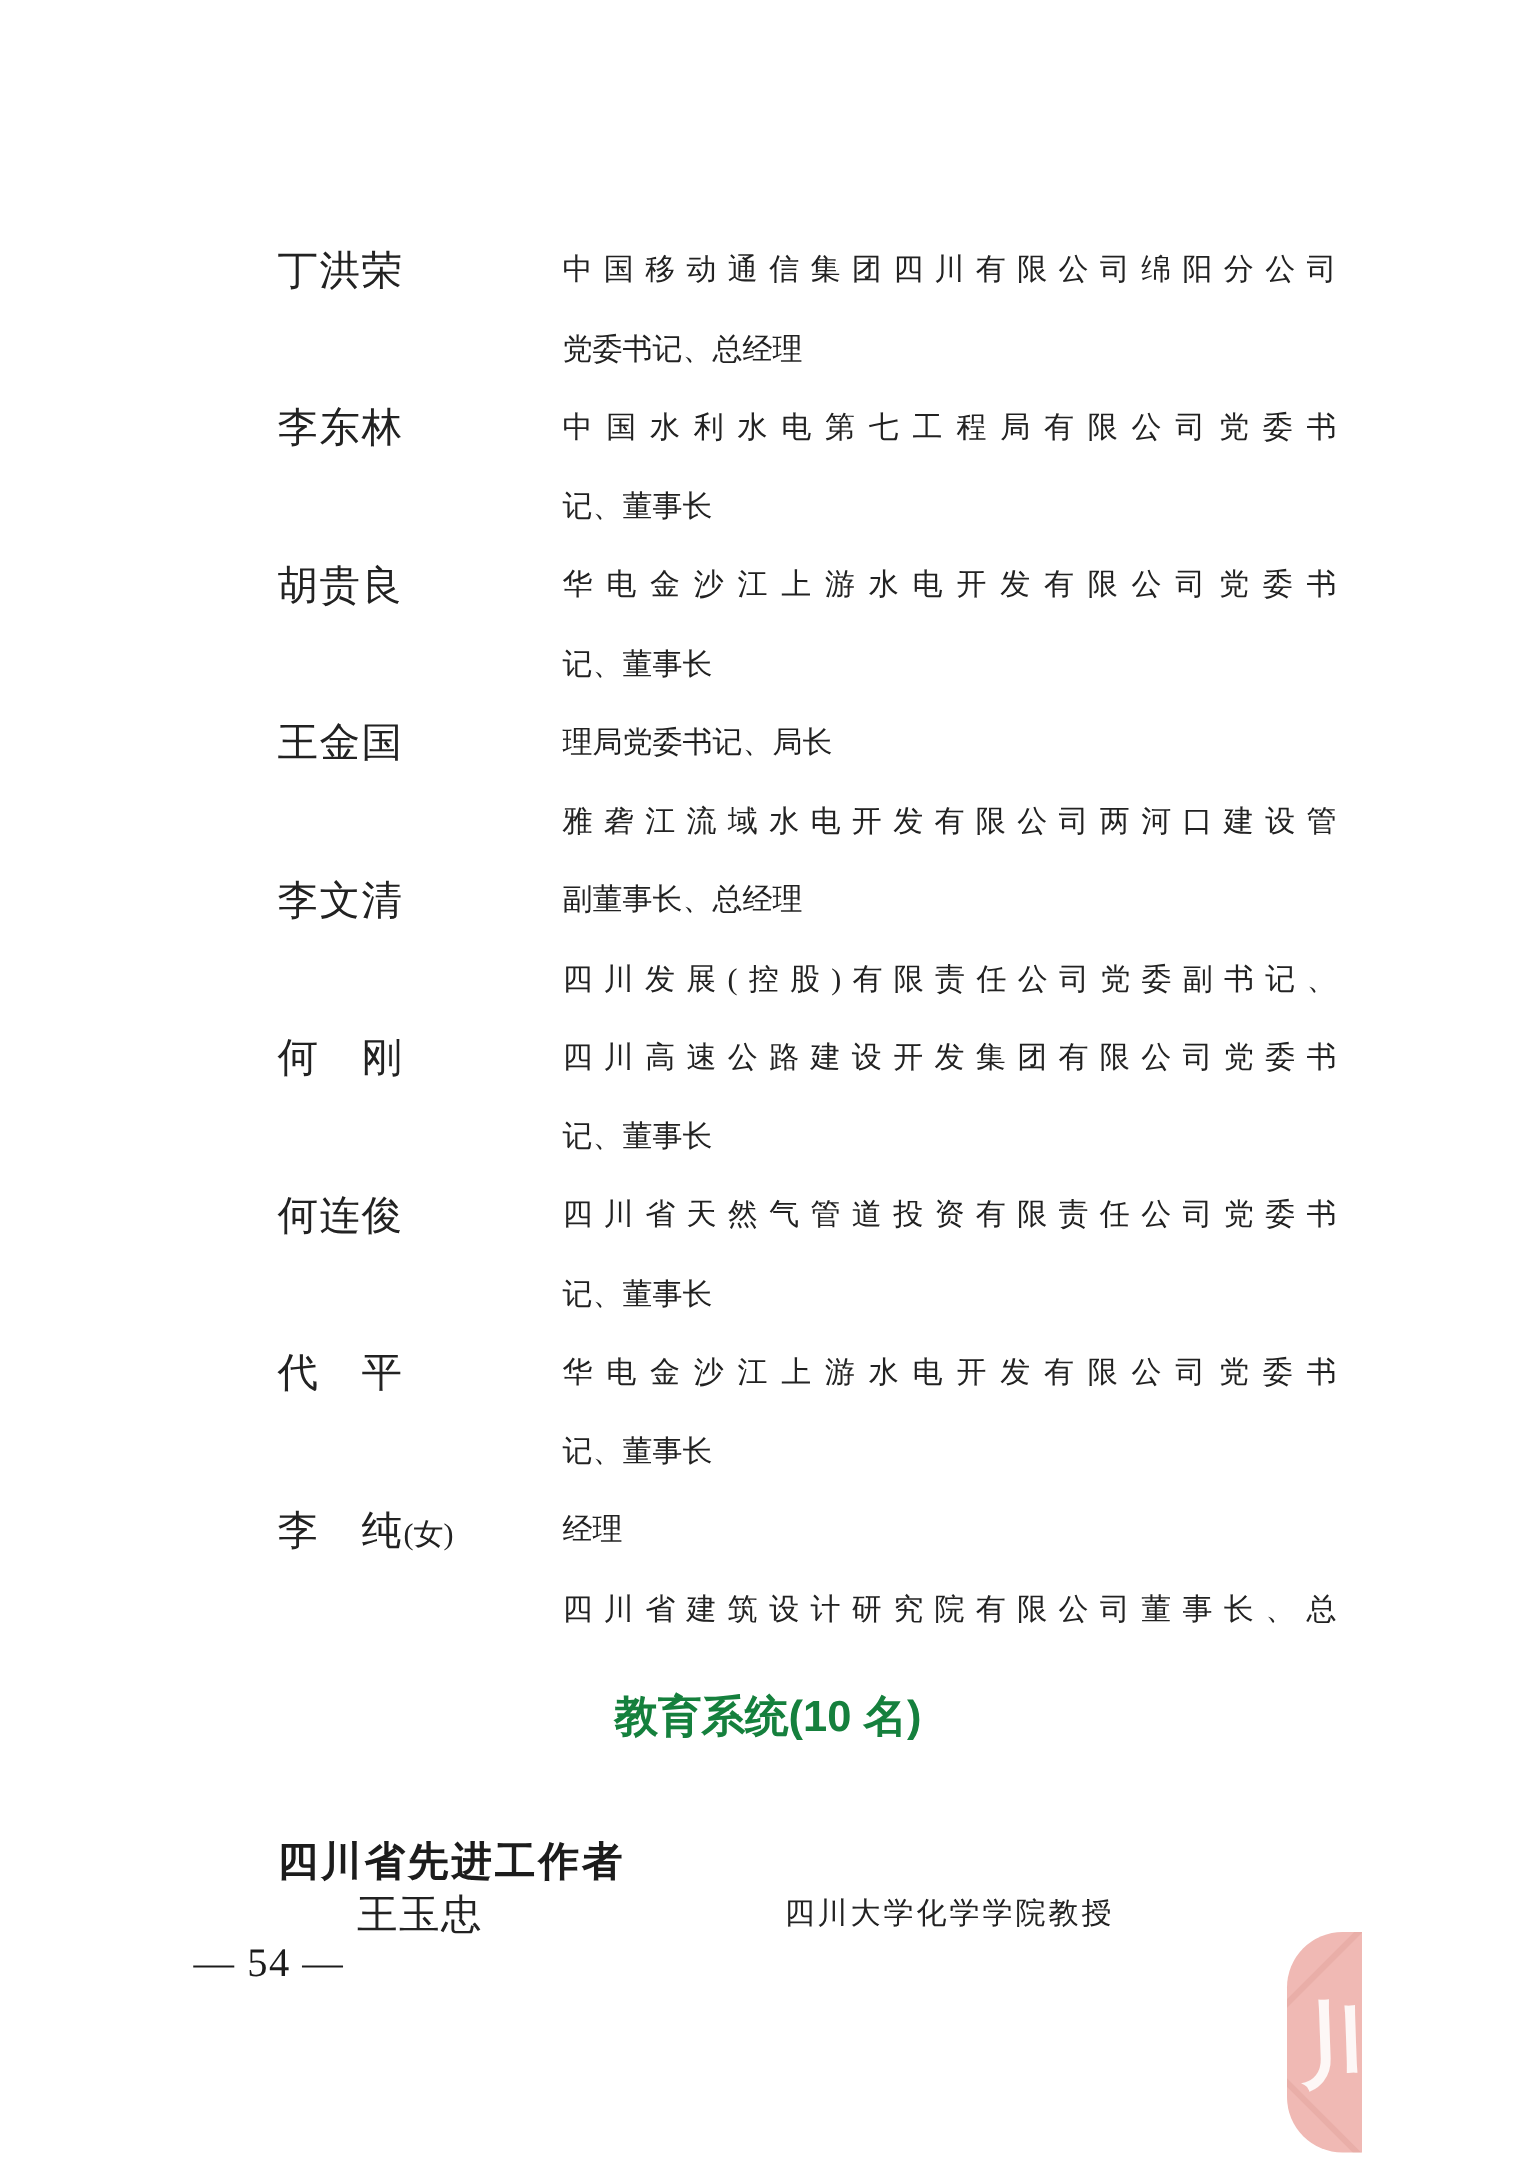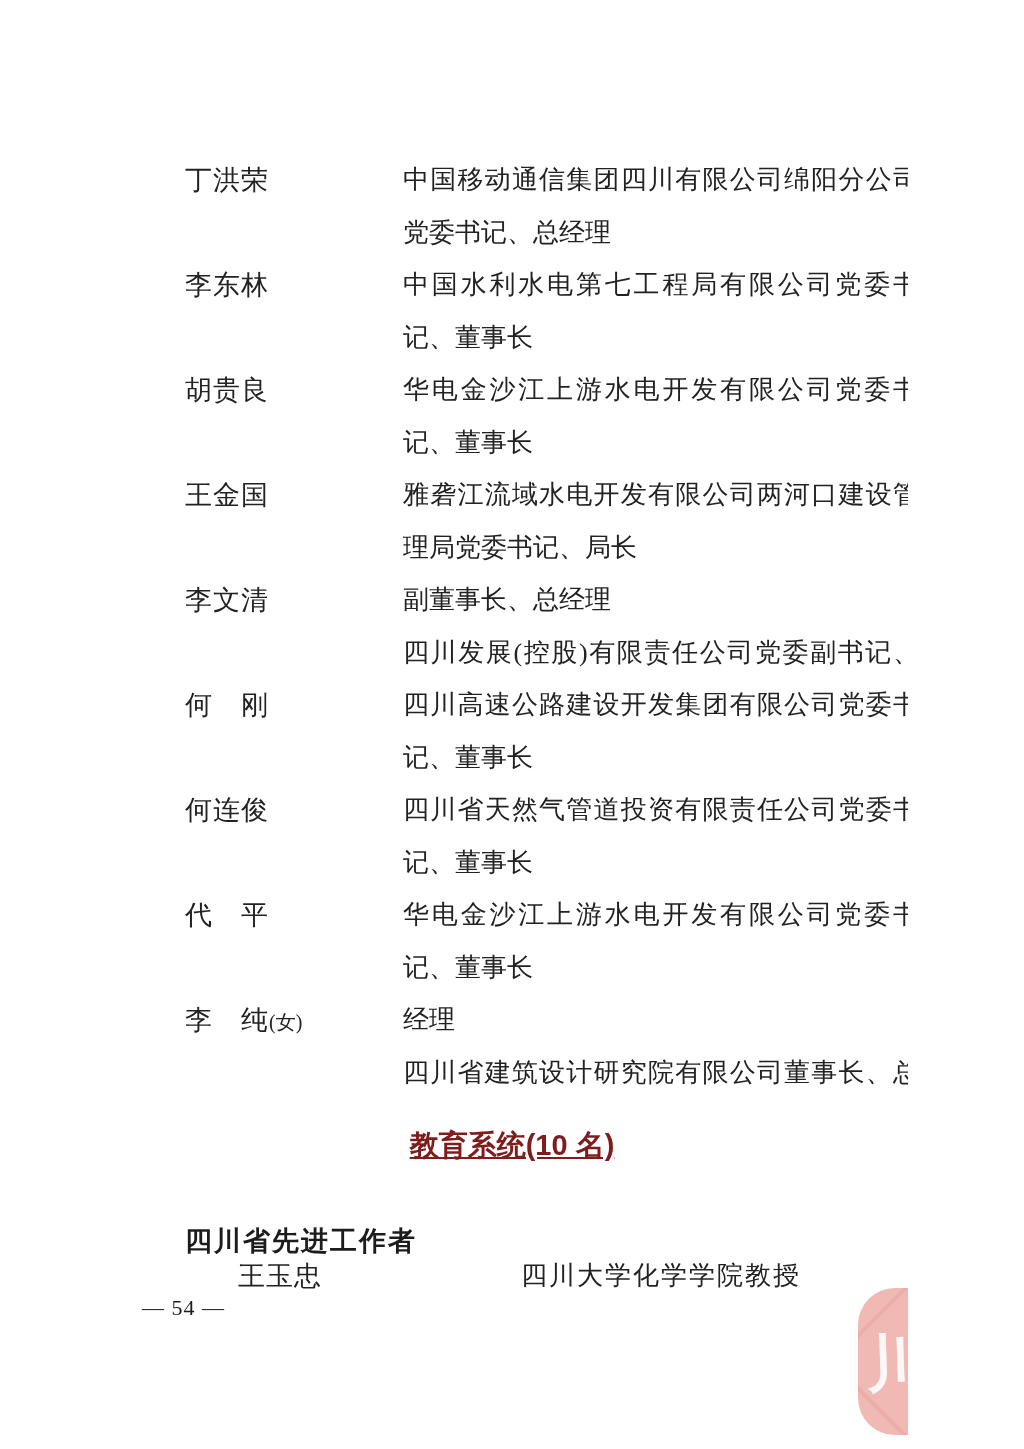--- a/index.html
+++ b/index.html
@@ -31,22 +31,21 @@
     white-space: nowrap;
     letter-spacing: 1px;
   }
   .name-note {
     font-size: 20px;
     letter-spacing: 0;
   }
   .desc-col {
     width: 516px;
     flex: 0 0 516px;
-    font-size: 26px;
-    margin-left: 28px;
+    font-size: 20px;
   }
   .desc-line {
     height: 52.5px;
     line-height: 52.5px;
     white-space: nowrap;
   }
   .desc-line.full {
     white-space: normal;
     text-align: justify;
     text-align-last: justify;
@@ -56,22 +55,21 @@
   
   .section-heading {
     position: absolute;
     top: 1123px; left: 0;
     width: 1024px;
     text-align: center;
     font-family: "Liberation Sans", "DejaVu Sans", sans-serif;
     font-weight: 700;
     font-size: 29px;
     line-height: 44px;
-    color: #7f1d1d;
-    text-decoration: underline;
+    color: #15803d;
   }
   .subsection-heading {
     position: absolute;
     top: 1205px; left: 185px;
     font-weight: 700;
     font-size: 27px;
     line-height: 40px;
     letter-spacing: 2px;
     color: #1c1c1c;
     margin-top: 16px;
@@ -80,22 +78,22 @@
     position: absolute;
     top: 1250px; left: 185px;
     width: 710px;
     text-align: center;
   }
   .extra-entries .desc-line { letter-spacing: 2px; }
 
   
   .page-number {
     position: absolute;
-    top: 1292px; left: 142px;
-    font-size: 22px;
+    top: 1292px; left: 129px;
+    font-size: 27px;
     line-height: 32px;
     letter-spacing: 1px;
     color: #1c1c1c;
     text-align: right;
   }
 
   
   .watermark {
     position: absolute;
     top: 1288px; left: 858px;
@@ -157,22 +155,22 @@
           <div class="desc-line full">华电金沙江上游水电开发有限公司党委书</div>
           <div class="desc-line">记、董事长</div>
         </div>
   </div>
 
   <div class="row">
     <div class="name-col">
       <span>王金国</span><span class="name-note"></span>
     </div>
     <div class="desc-col">
+          <div class="desc-line">理局党委书记、局长</div>
           <div class="desc-line full">雅砻江流域水电开发有限公司两河口建设管</div>
-          <div class="desc-line">理局党委书记、局长</div>
         </div>
   </div>
 
   <div class="row">
     <div class="name-col">
       <span>李文清</span><span class="name-note"></span>
     </div>
     <div class="desc-col">
           <div class="desc-line">副董事长、总经理</div>
           <div class="desc-line full">四川发展(控股)有限责任公司党委副书记、</div>

